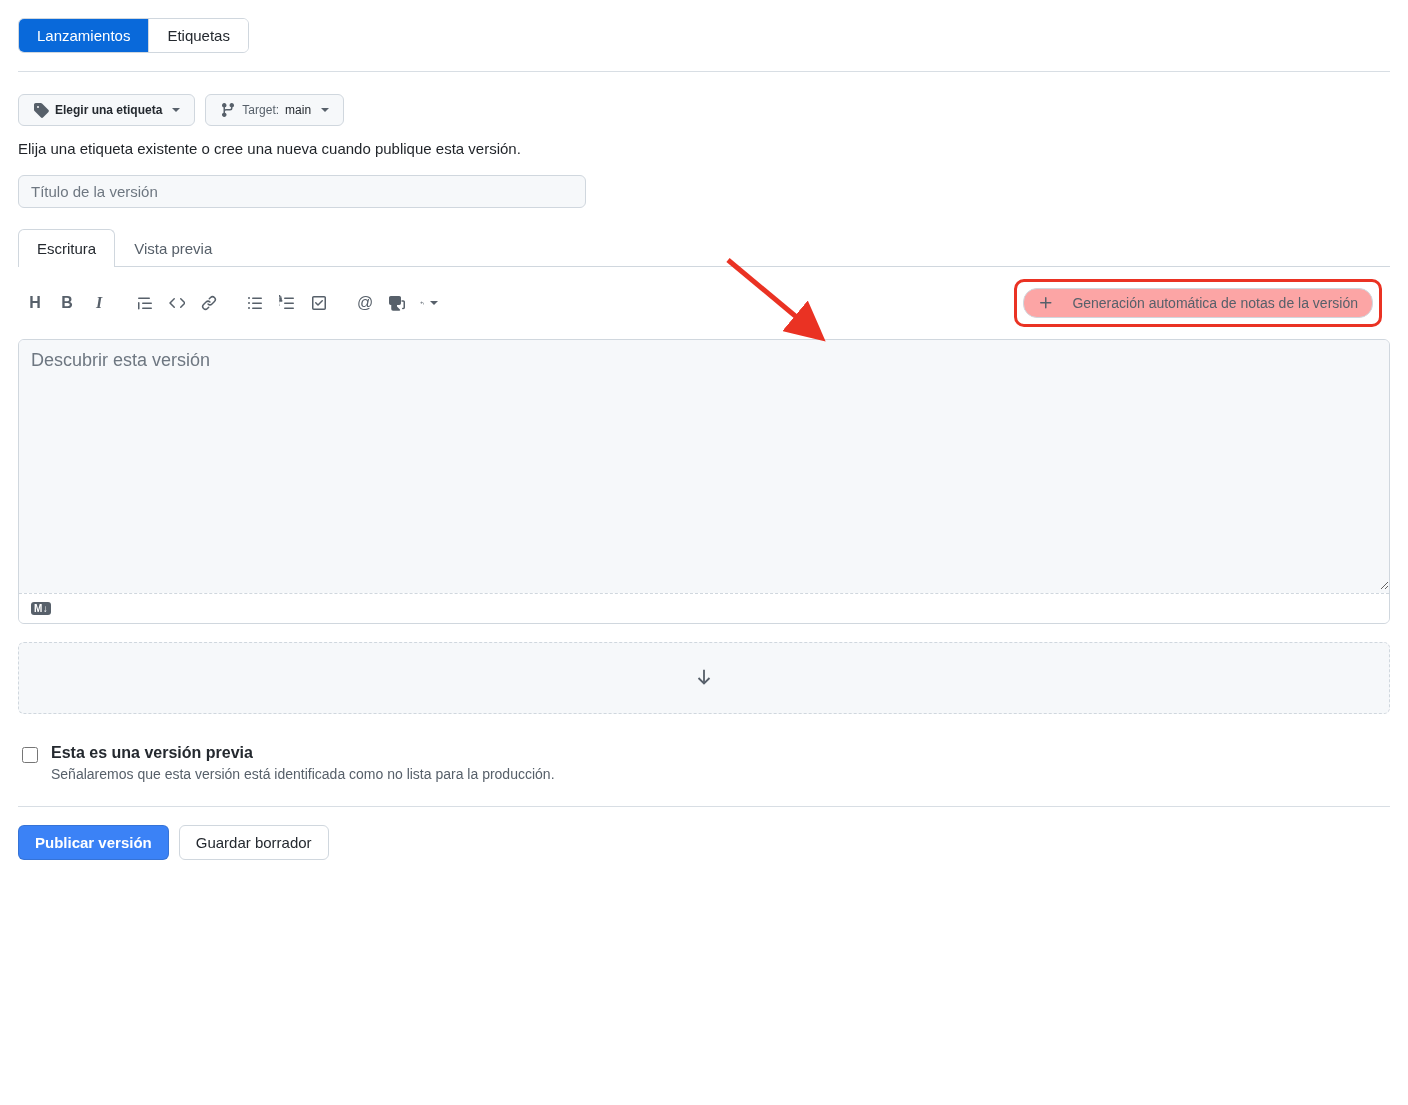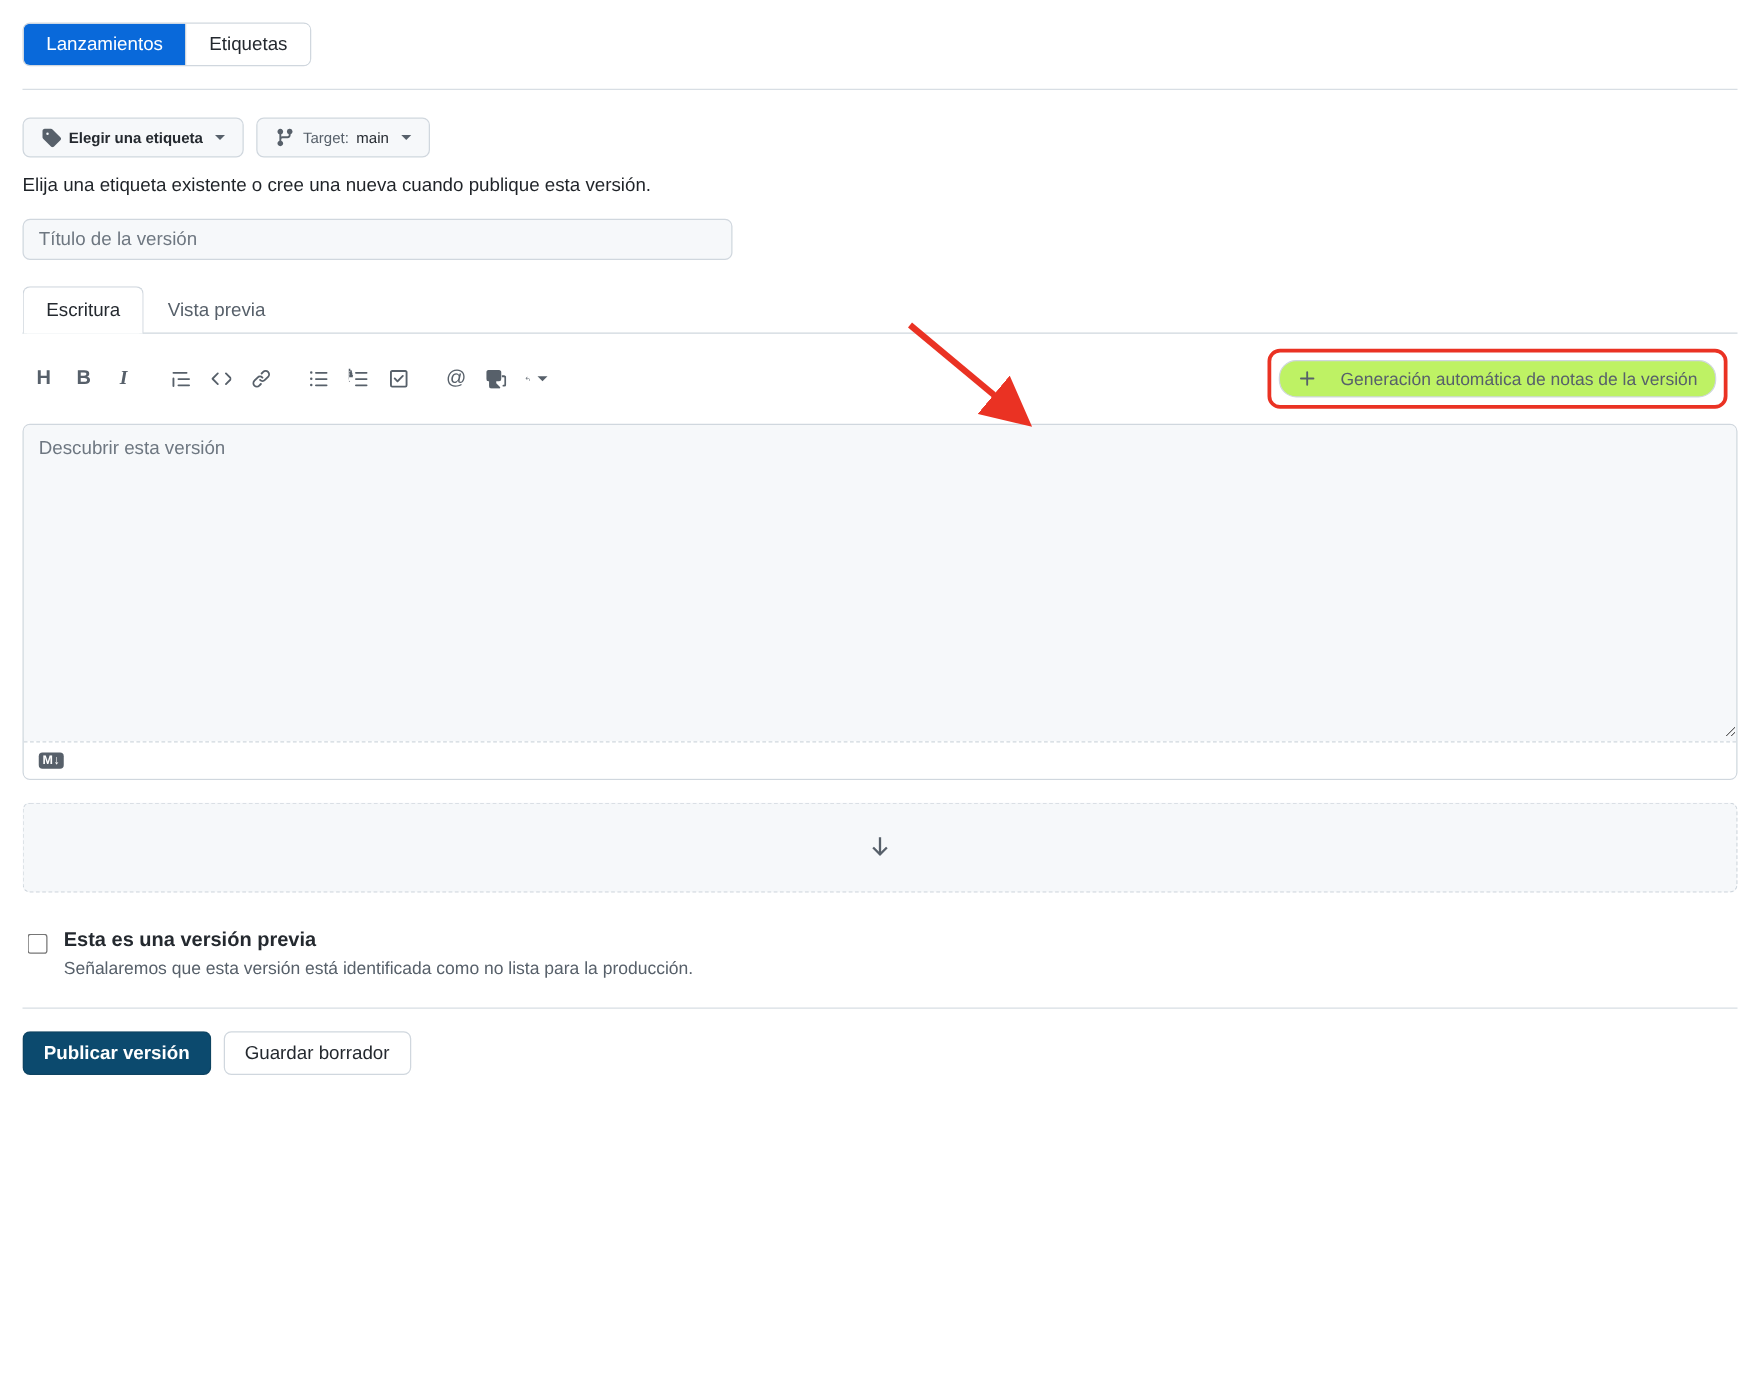--- a/index.html
+++ b/index.html
@@ -120,37 +120,37 @@
   }
   .autogen-btn {
     display: inline-flex;
     align-items: center;
     gap: 18px;
     padding: 6px 14px;
     font-size: 14px;
     color: #57606a;
     border: 1px solid #d0d7de;
     border-radius: 14px;
-    background: #bef264;
+    background: #fca5a5;
     cursor: pointer;
   }
   .textarea-wrap {
     border: 1px solid #d0d7de;
     border-radius: 6px;
     background: #f6f8fa;
     overflow: hidden;
   }
   .desc-textarea {
     width: 100%;
     height: 250px;
     padding: 10px 12px;
     border: none;
     background: #f6f8fa;
     font-family: inherit;
-    font-size: 15px;
+    font-size: 18px;
     resize: vertical;
     outline: none;
   }
   .desc-textarea::placeholder { color: #6e7781; }
   .attach-bar {
     border-top: 1px dashed #d0d7de;
     background: #fff;
     padding: 8px 12px;
     font-size: 14px;
     color: #57606a;
@@ -185,21 +185,21 @@
   .dropzone svg { stroke:#57606a; fill:none; stroke-width:2; width:22px; height:22px;}
   
   .ck-row { display: flex; gap: 10px; align-items: flex-start; margin-top: 30px; margin-bottom: 24px; }
   .ck-row input[type=checkbox] { width:16px; height:16px; margin-top:3px; }
   .ck-label { font-size: 16px; font-weight: 600; }
   .ck-desc { font-size: 14px; color: #57606a; margin-top: 4px; }
   hr.sep2 { border:none; border-top:1px solid #d8dee4; margin: 0 0 18px 0;}
   
   .footer-btns { display: flex; gap: 10px; }
   .btn-primary {
-    background: #0c4a6e;
+    background: #3b82f6;
     border: 1px solid rgba(27,31,36,0.15);
     color: #fff;
     padding: 8px 16px;
     font-size: 15px;
     font-weight: 600;
     border-radius: 6px;
     cursor: pointer;
   }
   .btn-secondary {
     background: #fff;

